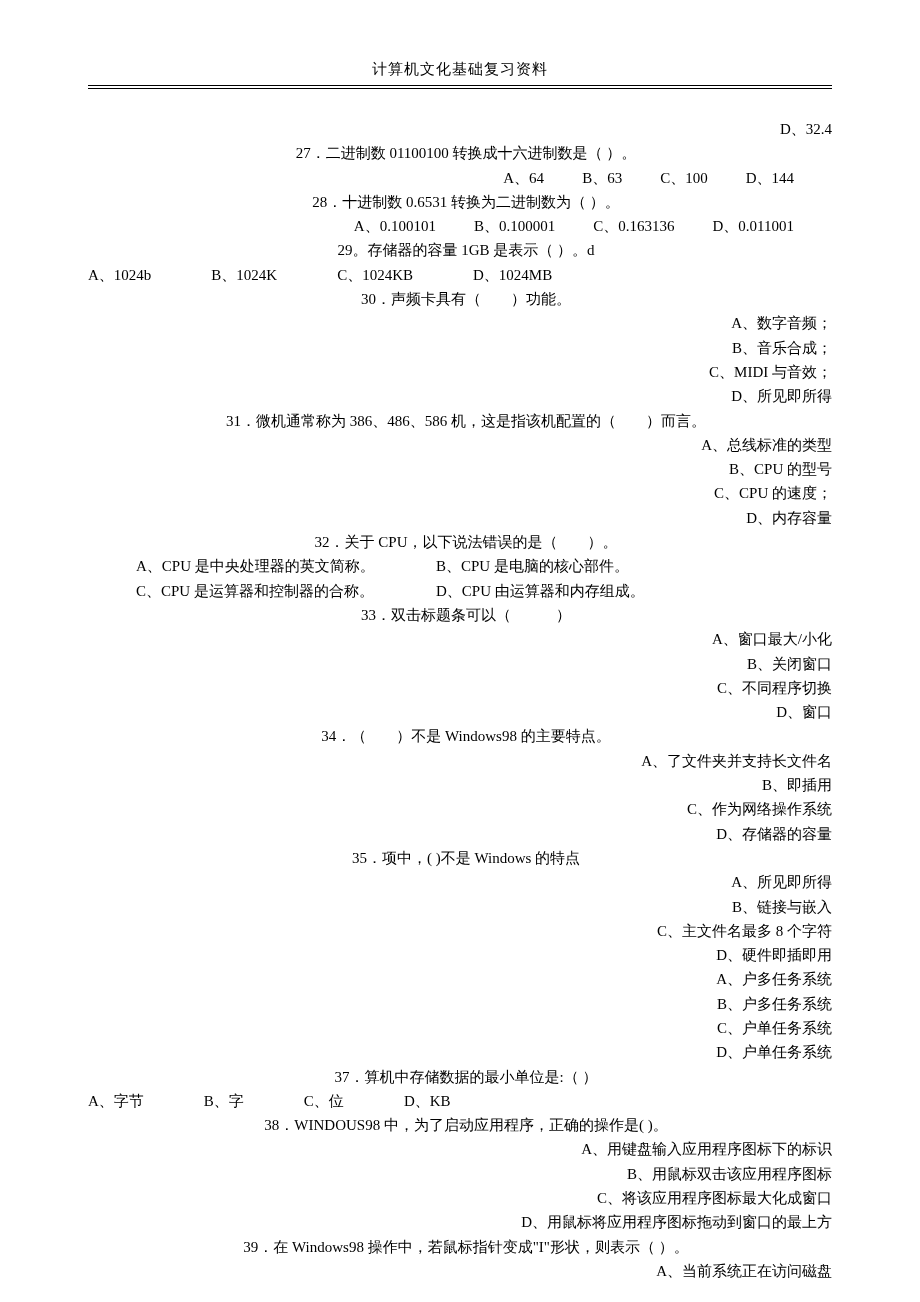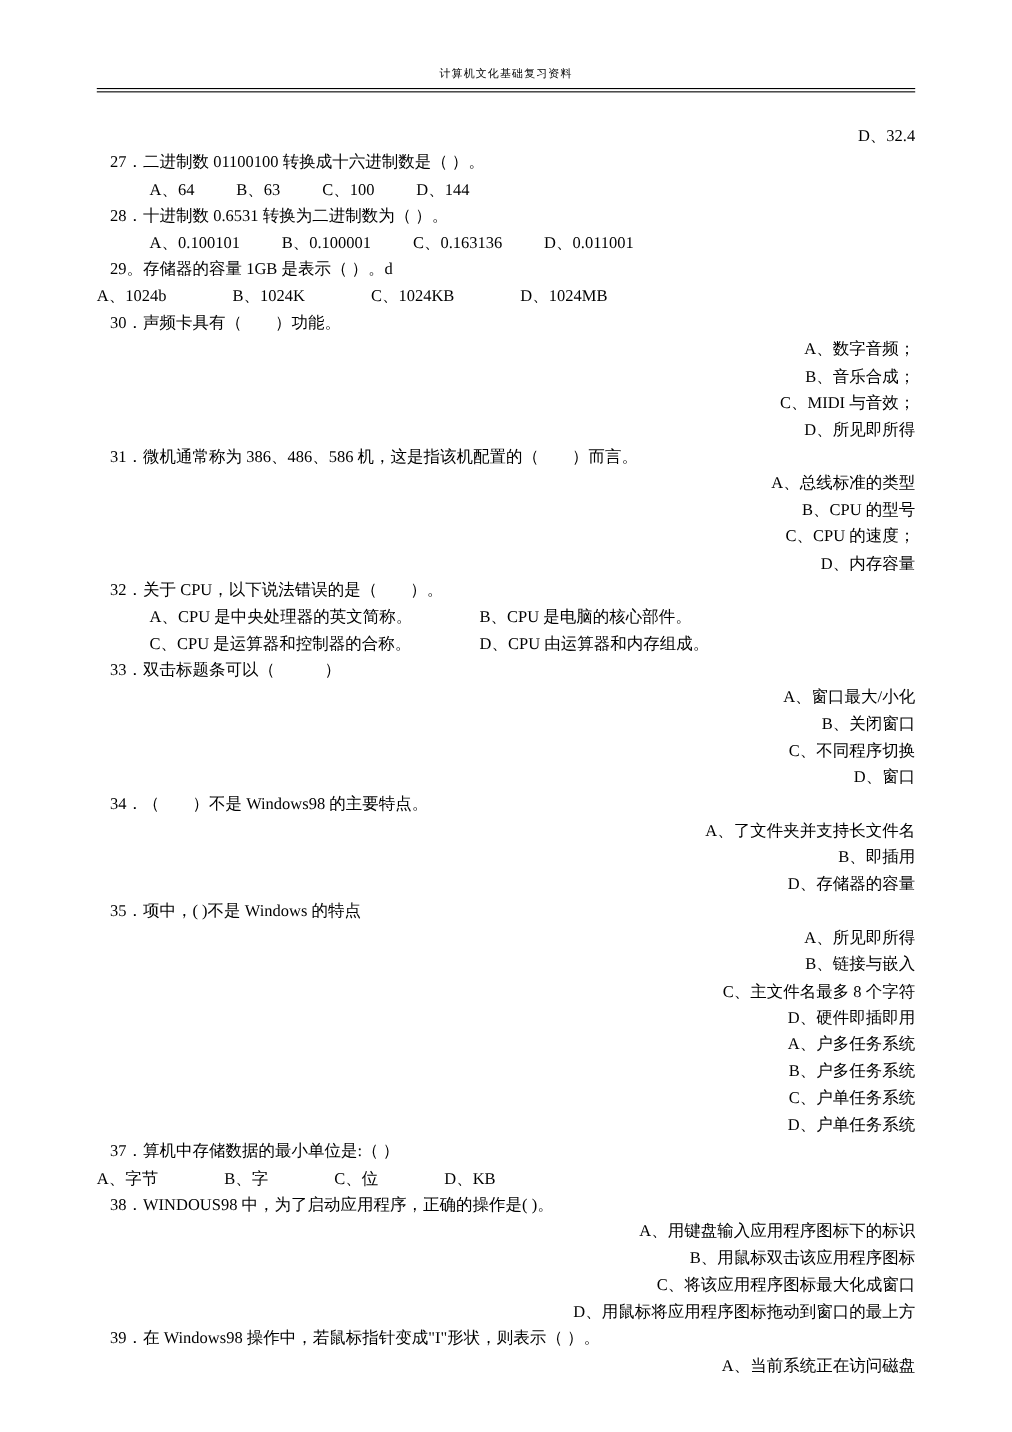--- a/index.html
+++ b/index.html
@@ -10,21 +10,21 @@
     font-size: 15px;
     color: #000;
     width: 920px;
   }
   .page {
     padding: 60px 88px 40px 88px;
     box-sizing: border-box;
   }
   .header {
     text-align: center;
-    font-size: 10px;
+    font-size: 15px;
     letter-spacing: 1px;
     padding-bottom: 6px;
   }
   .hr-double {
     border: none;
     border-top: 1.5px solid #000;
     margin: 0 0 2px 0;
   }
   .hr-single {
     border: none;
@@ -33,23 +33,25 @@
   }
   .content {
     line-height: 1.62;
   }
   .opt-line {
     padding-left: 48px;
     text-align: right;
   }
   .q-line {
     padding-left: 12px;
+    text-align: center;
   }
   .inline-opts {
     padding-left: 48px;
+    text-align: right;
   }
   .inline-opts span {
     display: inline-block;
     margin-right: 38px;
   }
   .inline-opts-wide span {
     display: inline-block;
     margin-right: 60px;
   }
   .side-by-side {
@@ -90,20 +92,21 @@
       <div class="side-by-side"><span class="left">A、CPU 是中央处理器的英文简称。</span><span>B、CPU 是电脑的核心部件。</span></div>
       <div class="side-by-side"><span class="left">C、CPU 是运算器和控制器的合称。</span><span>D、CPU 由运算器和内存组成。</span></div>
       <div class="q-line">33．双击标题条可以（　　　）</div>
       <div class="opt-line">A、窗口最大/小化</div>
       <div class="opt-line">B、关闭窗口</div>
       <div class="opt-line">C、不同程序切换</div>
       <div class="opt-line">D、窗口</div>
       <div class="q-line">34．（　　）不是 Windows98 的主要特点。</div>
       <div class="opt-line">A、了文件夹并支持长文件名</div>
       <div class="opt-line">B、即插用</div>
+      <div class="opt-line">C、作为网络操作系统</div>
       <div class="opt-line">D、存储器的容量</div>
       <div class="q-line">35．项中，(          )不是 Windows 的特点</div>
       <div class="opt-line">A、所见即所得</div>
       <div class="opt-line">B、链接与嵌入</div>
       <div class="opt-line">C、主文件名最多 8 个字符</div>
       <div class="opt-line">D、硬件即插即用</div>
       <div class="opt-line">A、户多任务系统</div>
       <div class="opt-line">B、户多任务系统</div>
       <div class="opt-line">C、户单任务系统</div>
       <div class="opt-line">D、户单任务系统</div>

